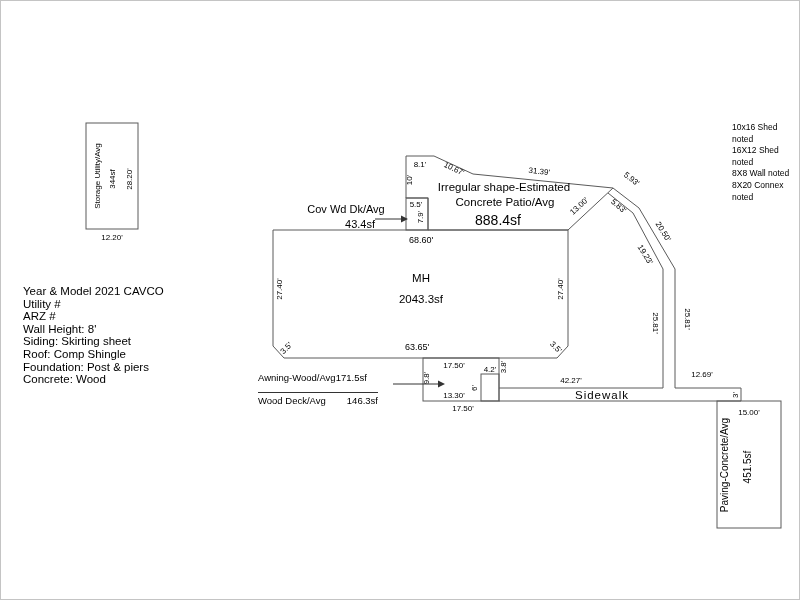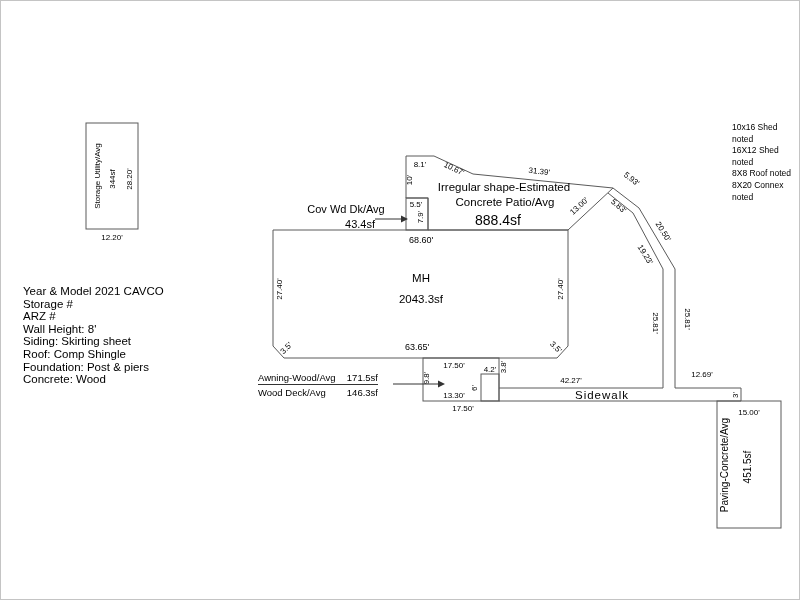--- a/index.html
+++ b/index.html
@@ -14,21 +14,21 @@
   .dim9{font-size:9px;}
   .lbl11{font-size:11px;}
   .lbl12{font-size:11.5px;}
   .big{font-size:14px;}
   .walkfont{font-size:11.5px;letter-spacing:1px;}
   .pav{font-size:10px;}
   .title-block{position:absolute;left:340px;top:68px;width:320px;text-align:center;font-size:23px;line-height:38px;}
   .shed-block{position:absolute;left:692px;top:121px;font-size:8.5px;line-height:11.6px;margin-left:39px;}
   .info-block{position:absolute;left:22px;top:284px;font-size:11.5px;line-height:12.6px;}
   .awning-block{position:absolute;left:257px;top:371px;width:120px;font-size:9.5px;}
-  .awning-row1{display:flex;justify-content:space-between;border-bottom:1px solid #333;padding-bottom:1px;}
+  .awning-row1{display:flex;border-bottom:1px solid #333;padding-bottom:9px;}
   .awning-row2{display:flex;justify-content:space-between;padding-top:2px;}
 </style>
 </head>
 <body>
 
 <div class="canvas">
 
   <svg width="800" height="600" viewBox="0 0 800 600">
 
     <rect class="shape" x="85" y="122" width="52" height="106"></rect>
@@ -100,27 +100,27 @@
     <text class="pav" text-anchor="middle" transform="rotate(-90 727 464)" x="727" y="464">Paving-Concrete/Avg</text>
     <text class="pav" text-anchor="middle" transform="rotate(-90 750 466)" x="750" y="466">451.5sf</text>
   </svg>
 
   <div class="title-block">
   </div>
 
   <div class="shed-block">
     <div>10x16 Shed noted</div>
     <div>16X12 Shed noted</div>
-    <div>8X8 Roof noted</div>
+    <div>8X8 Wall noted</div>
     <div>8X20 Connex noted</div>
   </div>
 
   <div class="info-block">
     <div>Year &amp; Model 2021 CAVCO</div>
-    <div>Storage #</div>
+    <div>Utility #</div>
     <div>ARZ #</div>
     <div>Wall Height: 8'</div>
     <div>Siding: Skirting sheet</div>
     <div>Roof: Comp Shingle</div>
     <div>Foundation: Post &amp; piers</div>
     <div>Concrete: Wood</div>
   </div>
 
   <div class="awning-block">
     <div class="awning-row1">

